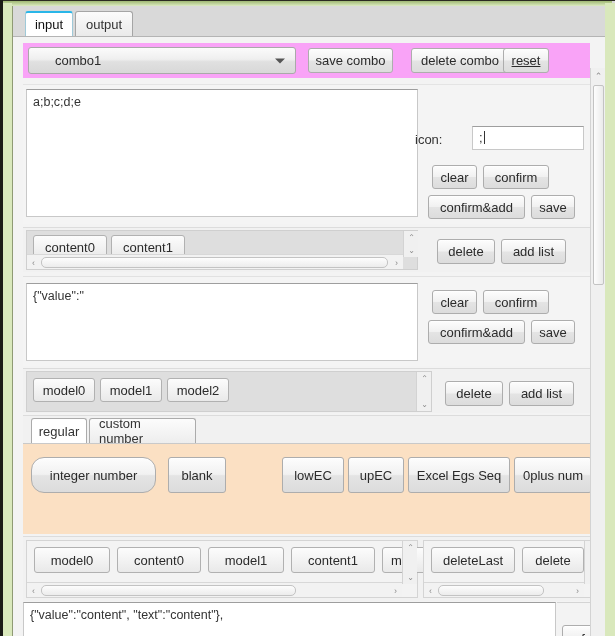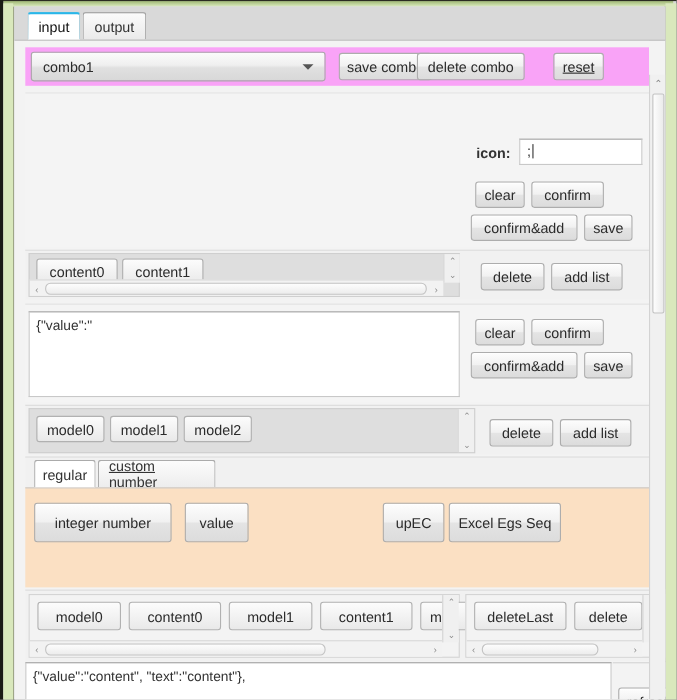--- a/index.html
+++ b/index.html
@@ -151,48 +151,48 @@
     width: 567px; height: 35px;
     background: #f9a3f7;
   }
   #combo-select {
     position: absolute; left: 5px; top: 4px;
     width: 268px; height: 27px;
     border: 1px solid #a9a9a9; border-radius: 3px;
     background: linear-gradient(#fbfbfb 0%, #efefef 45%, #e0e0e0 55%, #d8d8d8 100%);
     font-size: 13px; color: #2b2b2b;
     display: flex; align-items: center;
-    padding-left: 10px;
+    padding-left: 26px;
     cursor: default;
   }
   #combo-arrow {
     position: absolute; right: 10px; top: 50%; transform: translateY(-50%);
     width: 0; height: 0;
     border-left: 5px solid transparent;
     border-right: 5px solid transparent;
     border-top: 5px solid #555;
   }
   #btn-save-combo   { position:absolute; left:285px; top:5px; width:85px; height:25px; }
-  #btn-delete-combo { position:absolute; left:356px; top:5px; width:98px; height:25px; }
+  #btn-delete-combo { position:absolute; left:388px; top:5px; width:98px; height:25px; }
   #btn-reset        { position:absolute; left:480px; top:5px; width:46px; height:25px;text-decoration:underline; }
 
   
   #row-main {
     position: absolute; left: 10px; top: 47px;
     width: 567px; height: 140px;
     background: #f4f4f4;
     border-top: 1px solid #e4e4e4;
   }
   #main-textarea {
     position: absolute; left: 3px; top: 4px;
     width: 392px; height: 128px;
   }
   #icon-label {
-    position: absolute; left: 410px; top: 47px;
-    font-size: 13px; color: #333; font-weight: bold;
+    position: absolute; left: 392px; top: 47px;
+    font-size: 13px; color: #333;
   }
   #icon-input {
     position: absolute; left: 449px; top: 41px;
     width: 112px; height: 24px;
     padding: 3px 6px;
     font-size: 13px;
   }
   #caret { display:inline-block; width:1px; height:13px; background:#333;
            vertical-align:-2px; margin-left:1px; }
   #btn-m-clear       { position:absolute; left:409px; top:80px; width:45px; height:24px; }
@@ -272,29 +272,29 @@
     border-bottom: none;
     border-radius: 3px 3px 0 0;
     background: linear-gradient(#fcfcfc,#ededed);
     font-size: 13px; color: #333;
     display:flex; align-items:center; justify-content:center;
     padding: 0 9px;
     cursor: default;
   }
   .subtab.active { background: #ffffff; z-index: 2; }
   #st-regular { left: 4px;  width: 56px; }
-  #st-custom  { left: 62px; width: 107px; text-decoration: underline; }
+  #st-custom  { left: 62px; width: 107px; }
   #regular-body {
     position: absolute; left: 0px; top: 27px;
     width: 567px; height: 91px;
     background: #fbe0c3;
     border-top: 1px solid #c9c9c9;
   }
   #regular-body .btn { position: absolute; top: 13px; height: 36px; }
-  #rb-0 { left: 8px;   width: 125px; }
+  #rb-0 { left: 8px;   width: 125px; border-radius: 13px; }
   #rb-1 { left: 145px; width: 58px; }
   #rb-2 { left: 207px; width: 48px; }
   #rb-3 { left: 259px; width: 62px; }
   #rb-4 { left: 325px; width: 56px; }
   #rb-5 { left: 385px; width: 102px; }
   #rb-6 { left: 491px; width: 78px; }
 
   
   #row-bottom {
     position: absolute; left: 10px; top: 499px;
@@ -397,20 +397,21 @@
           <div id="combo-select">
             <span>combo1</span>
             <span id="combo-arrow"></span>
           </div>
           <div class="btn" id="btn-save-combo">save combo</div>
           <div class="btn" id="btn-delete-combo">delete combo</div>
           <div class="btn" id="btn-reset">reset</div>
         </div>
 
         <div id="row-main">
+          <div class="field" id="main-textarea">a;b;c;d;e</div>
           <div id="icon-label">icon:</div>
           <div class="field" id="icon-input">
             <span>;</span><span id="caret"></span>
           </div>
           <div class="btn" id="btn-m-clear">clear</div>
           <div class="btn" id="btn-m-confirm">confirm</div>
           <div class="btn" id="btn-m-confirmadd">confirm&amp;add</div>
           <div class="btn" id="btn-m-save">save</div>
         </div>
 
@@ -454,23 +455,25 @@
           <div class="btn" id="btn-mt-addlist">add list</div>
         </div>
 
         <div id="row-regular">
           <div id="subtabbar">
             <div class="subtab active" id="st-regular">regular</div>
             <div class="subtab" id="st-custom">custom number</div>
           </div>
           <div id="regular-body">
             <div class="btn" id="rb-0">integer number</div>
-            <div class="btn" id="rb-1">value</div>
+            <div class="btn" id="rb-1">blank</div>
+            <div class="btn" id="rb-3">lowEC</div>
             <div class="btn" id="rb-5">Excel Egs Seq</div>
             <div class="btn" id="rb-4">upEC</div>
+            <div class="btn" id="rb-6">0plus num</div>
           </div>
         </div>
 
         <div id="row-bottom">
           <div id="bottom-left-box">
             <div class="pill" id="bl-0">model0</div>
             <div class="pill" id="bl-1">content0</div>
             <div class="pill" id="bl-2">model1</div>
             <div class="pill" id="bl-3">content1</div>
             <div class="pill" id="bl-4">mo</div>

